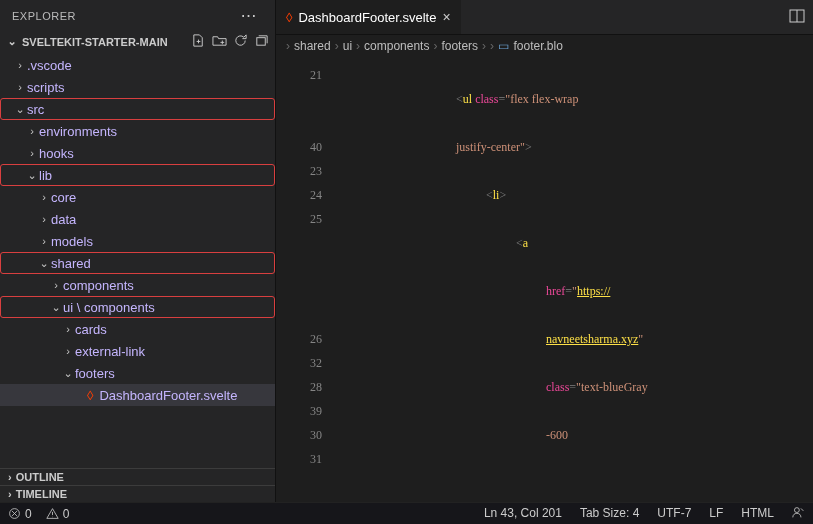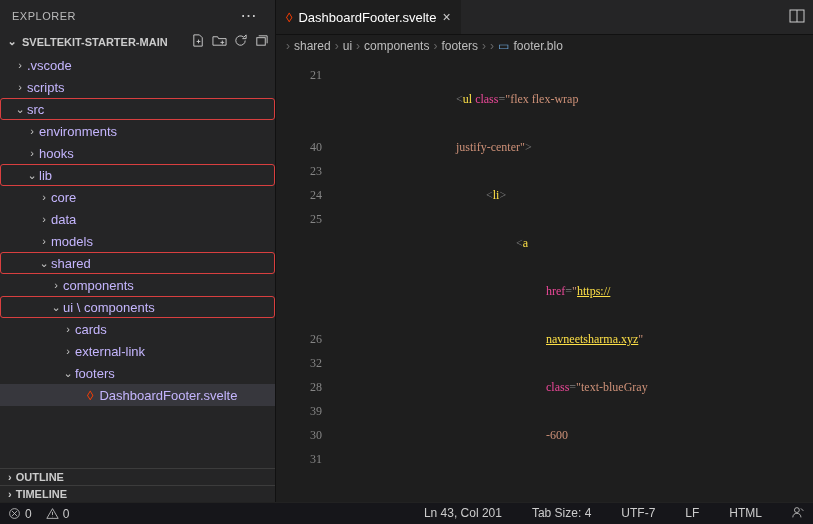--- a/index.html
+++ b/index.html
@@ -43,21 +43,21 @@
 .gutter { width:60px; text-align:right; padding-right:14px; color:#858585; background:#1e1e1e; padding-top:6px; }
 .gutter div { height:24px; }
 .codebody { flex:1; padding-top:6px; color:#d4d4d4; white-space:pre; overflow:hidden; }
 .codebody .ln { height:24px; }
 .p1{padding-left:120px}.p2{padding-left:150px}.p3{padding-left:180px}.p4{padding-left:210px}
 .tag{color:#fde047}.attr{color:#ec4899}.str{color:#ce9178}.punc{color:#808080}
 .link{color:#fde047; text-decoration:underline}
 
 .status { height:22px; background:#16161a; display:flex; align-items:center; font-size:12px; color:#cccccc; padding:0 8px; gap:14px; border-top:1px solid #222; }
 .status .seg { display:flex; align-items:center; gap:4px; }
-.status .right { margin-left:auto; display:flex; gap:30px; }
+.status .right { margin-left:auto; display:flex; gap:18px; }
 .status svg { width:13px; height:13px; }
 </style>
 </head>
 <body>
 
 <div class="root">
 <div class="main">
 
 <div class="sidebar">
   <div class="sb-header">

